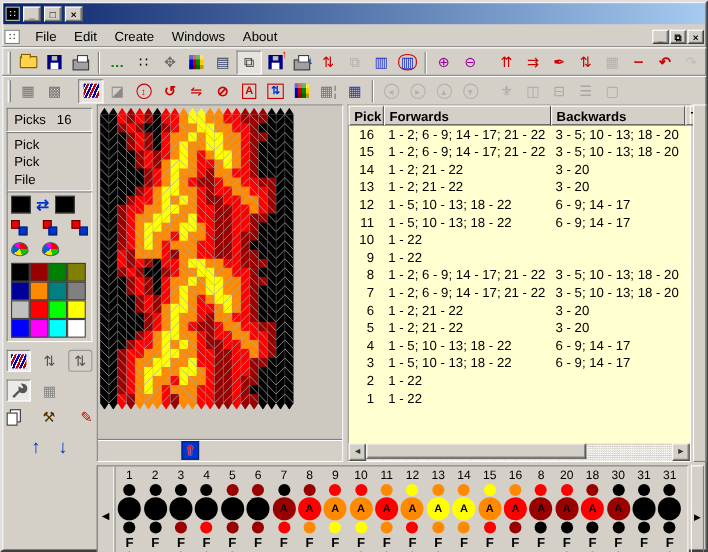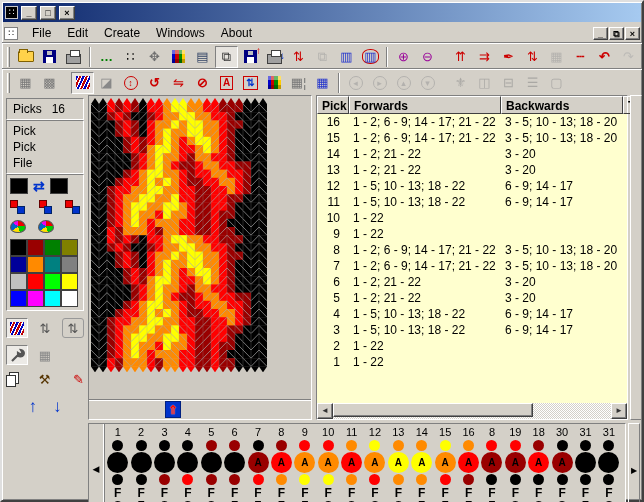--- a/index.html
+++ b/index.html
@@ -2129,21 +2129,21 @@
           </div>
           <div class="cardcol">
             <div class="cnum">8</div>
             <div class="dot-s" style="background: rgb(255, 0, 0);"></div>
             <div class="dot-l" style="background: rgb(153, 0, 0);">A</div>
             <div class="dot-s" style="background: rgb(0, 0, 0);"></div>
             <div class="cF">F</div>
             <div class="cZ">Z</div>
           </div>
           <div class="cardcol">
-            <div class="cnum">19</div>
+            <div class="cnum">20</div>
             <div class="dot-s" style="background: rgb(255, 0, 0);"></div>
             <div class="dot-l" style="background: rgb(153, 0, 0);">A</div>
             <div class="dot-s" style="background: rgb(0, 0, 0);"></div>
             <div class="cF">F</div>
             <div class="cZ">S</div>
           </div>
           <div class="cardcol">
             <div class="cnum">18</div>
             <div class="dot-s" style="background: rgb(153, 0, 0);"></div>
             <div class="dot-l" style="background: rgb(255, 0, 0);">A</div>

